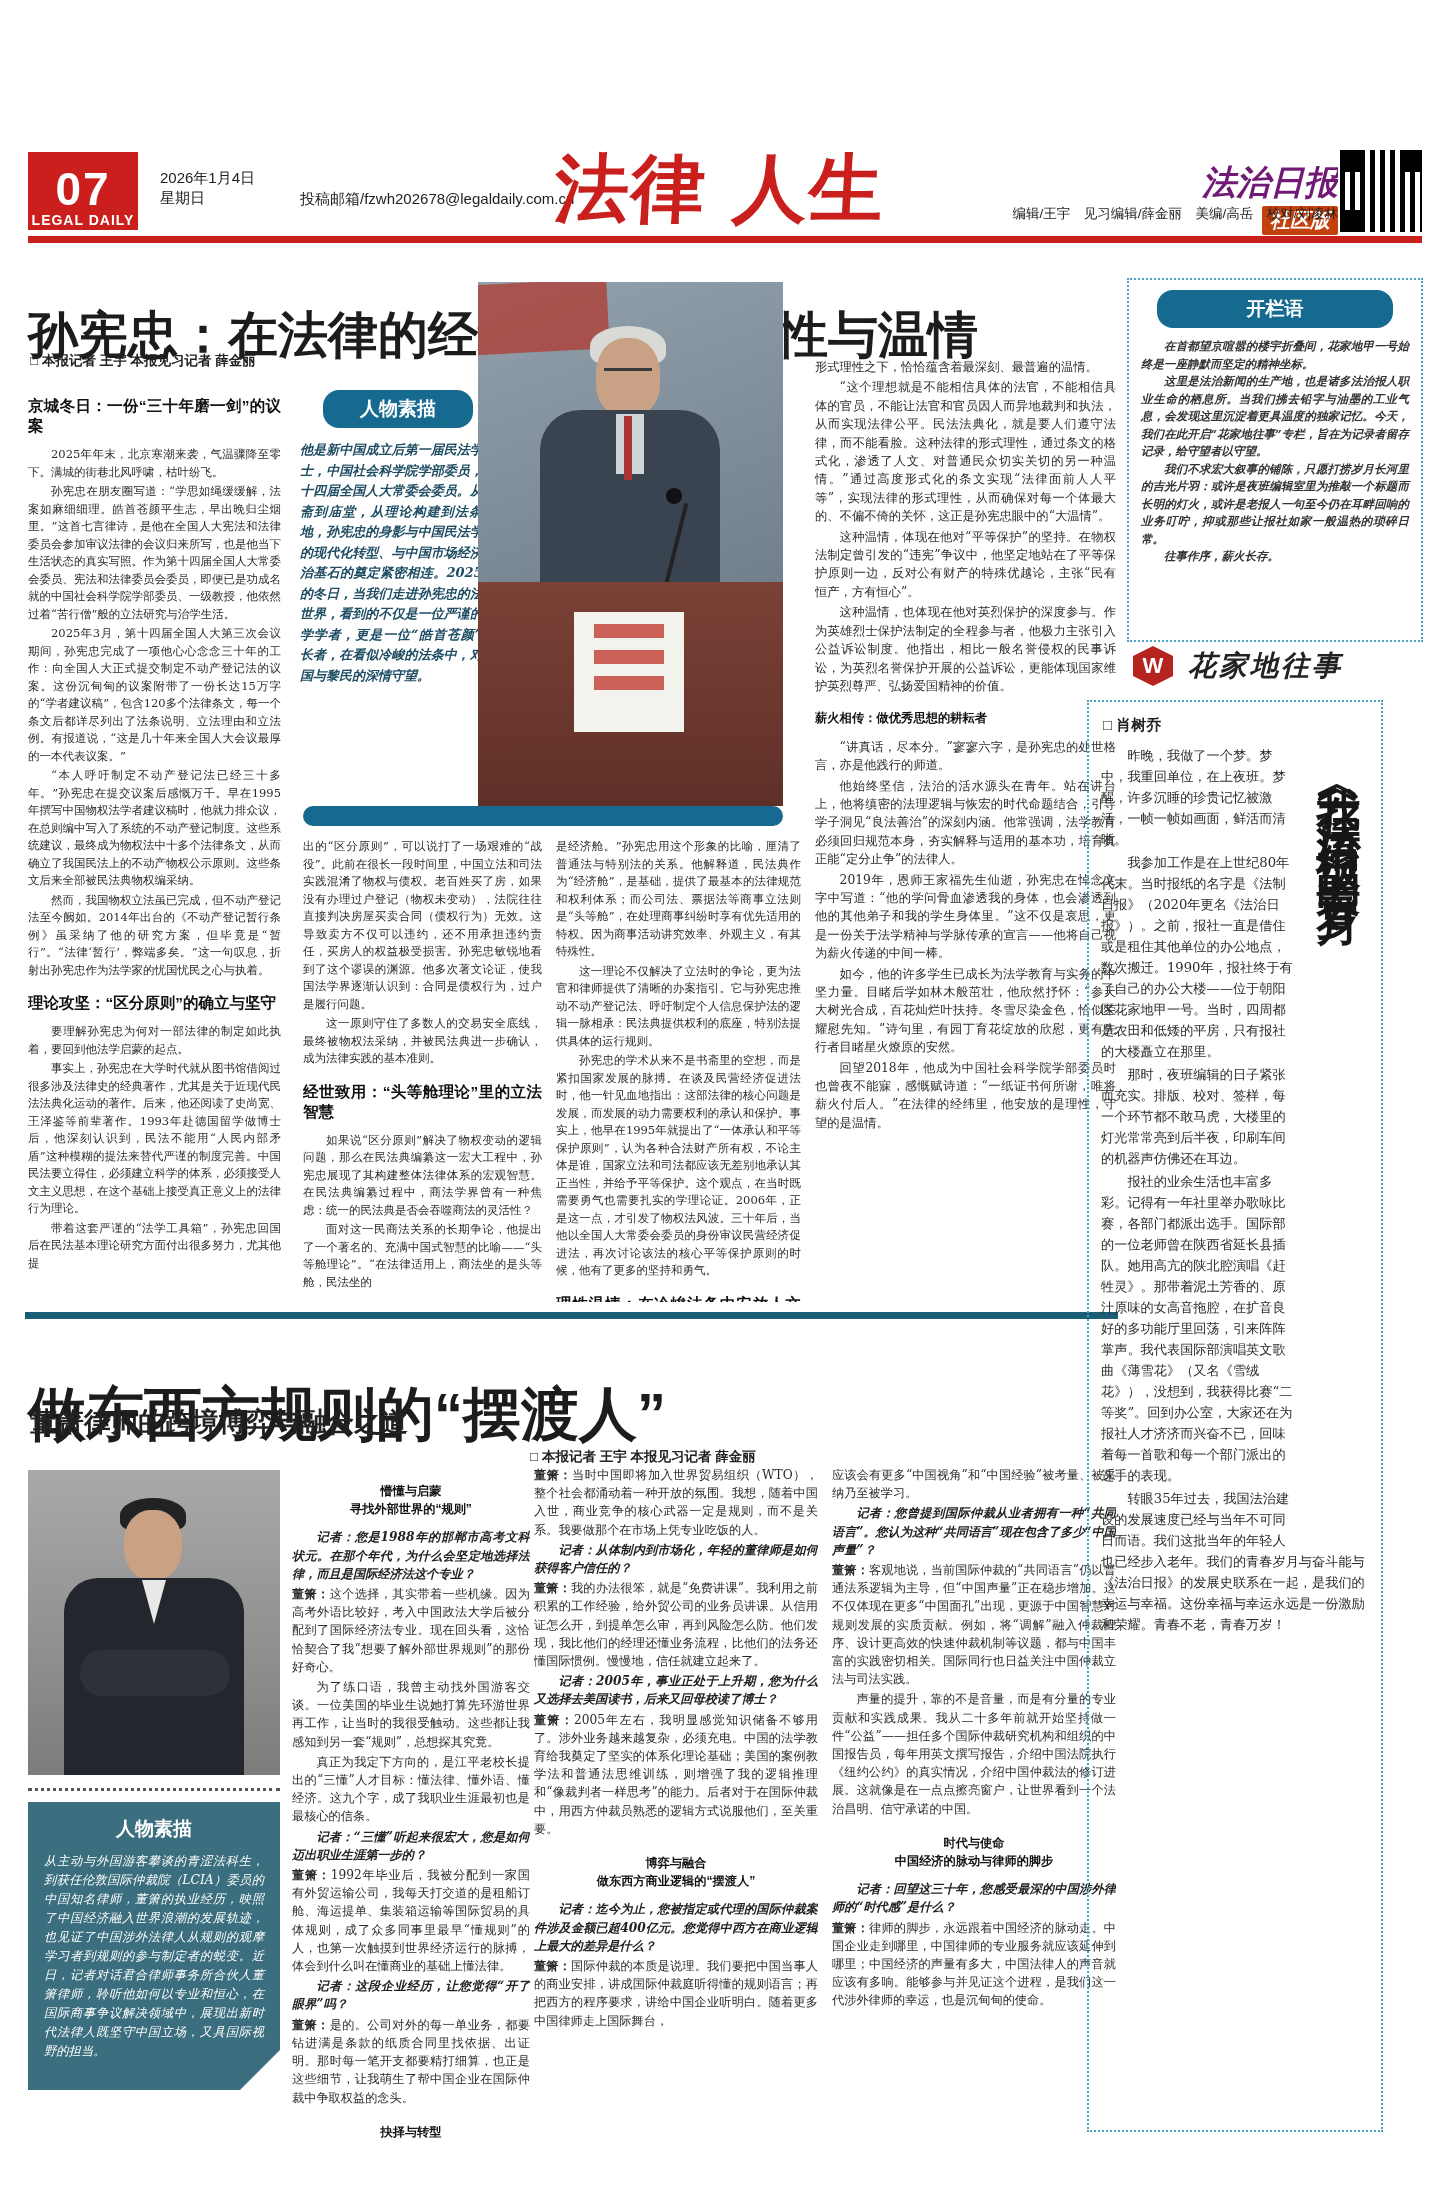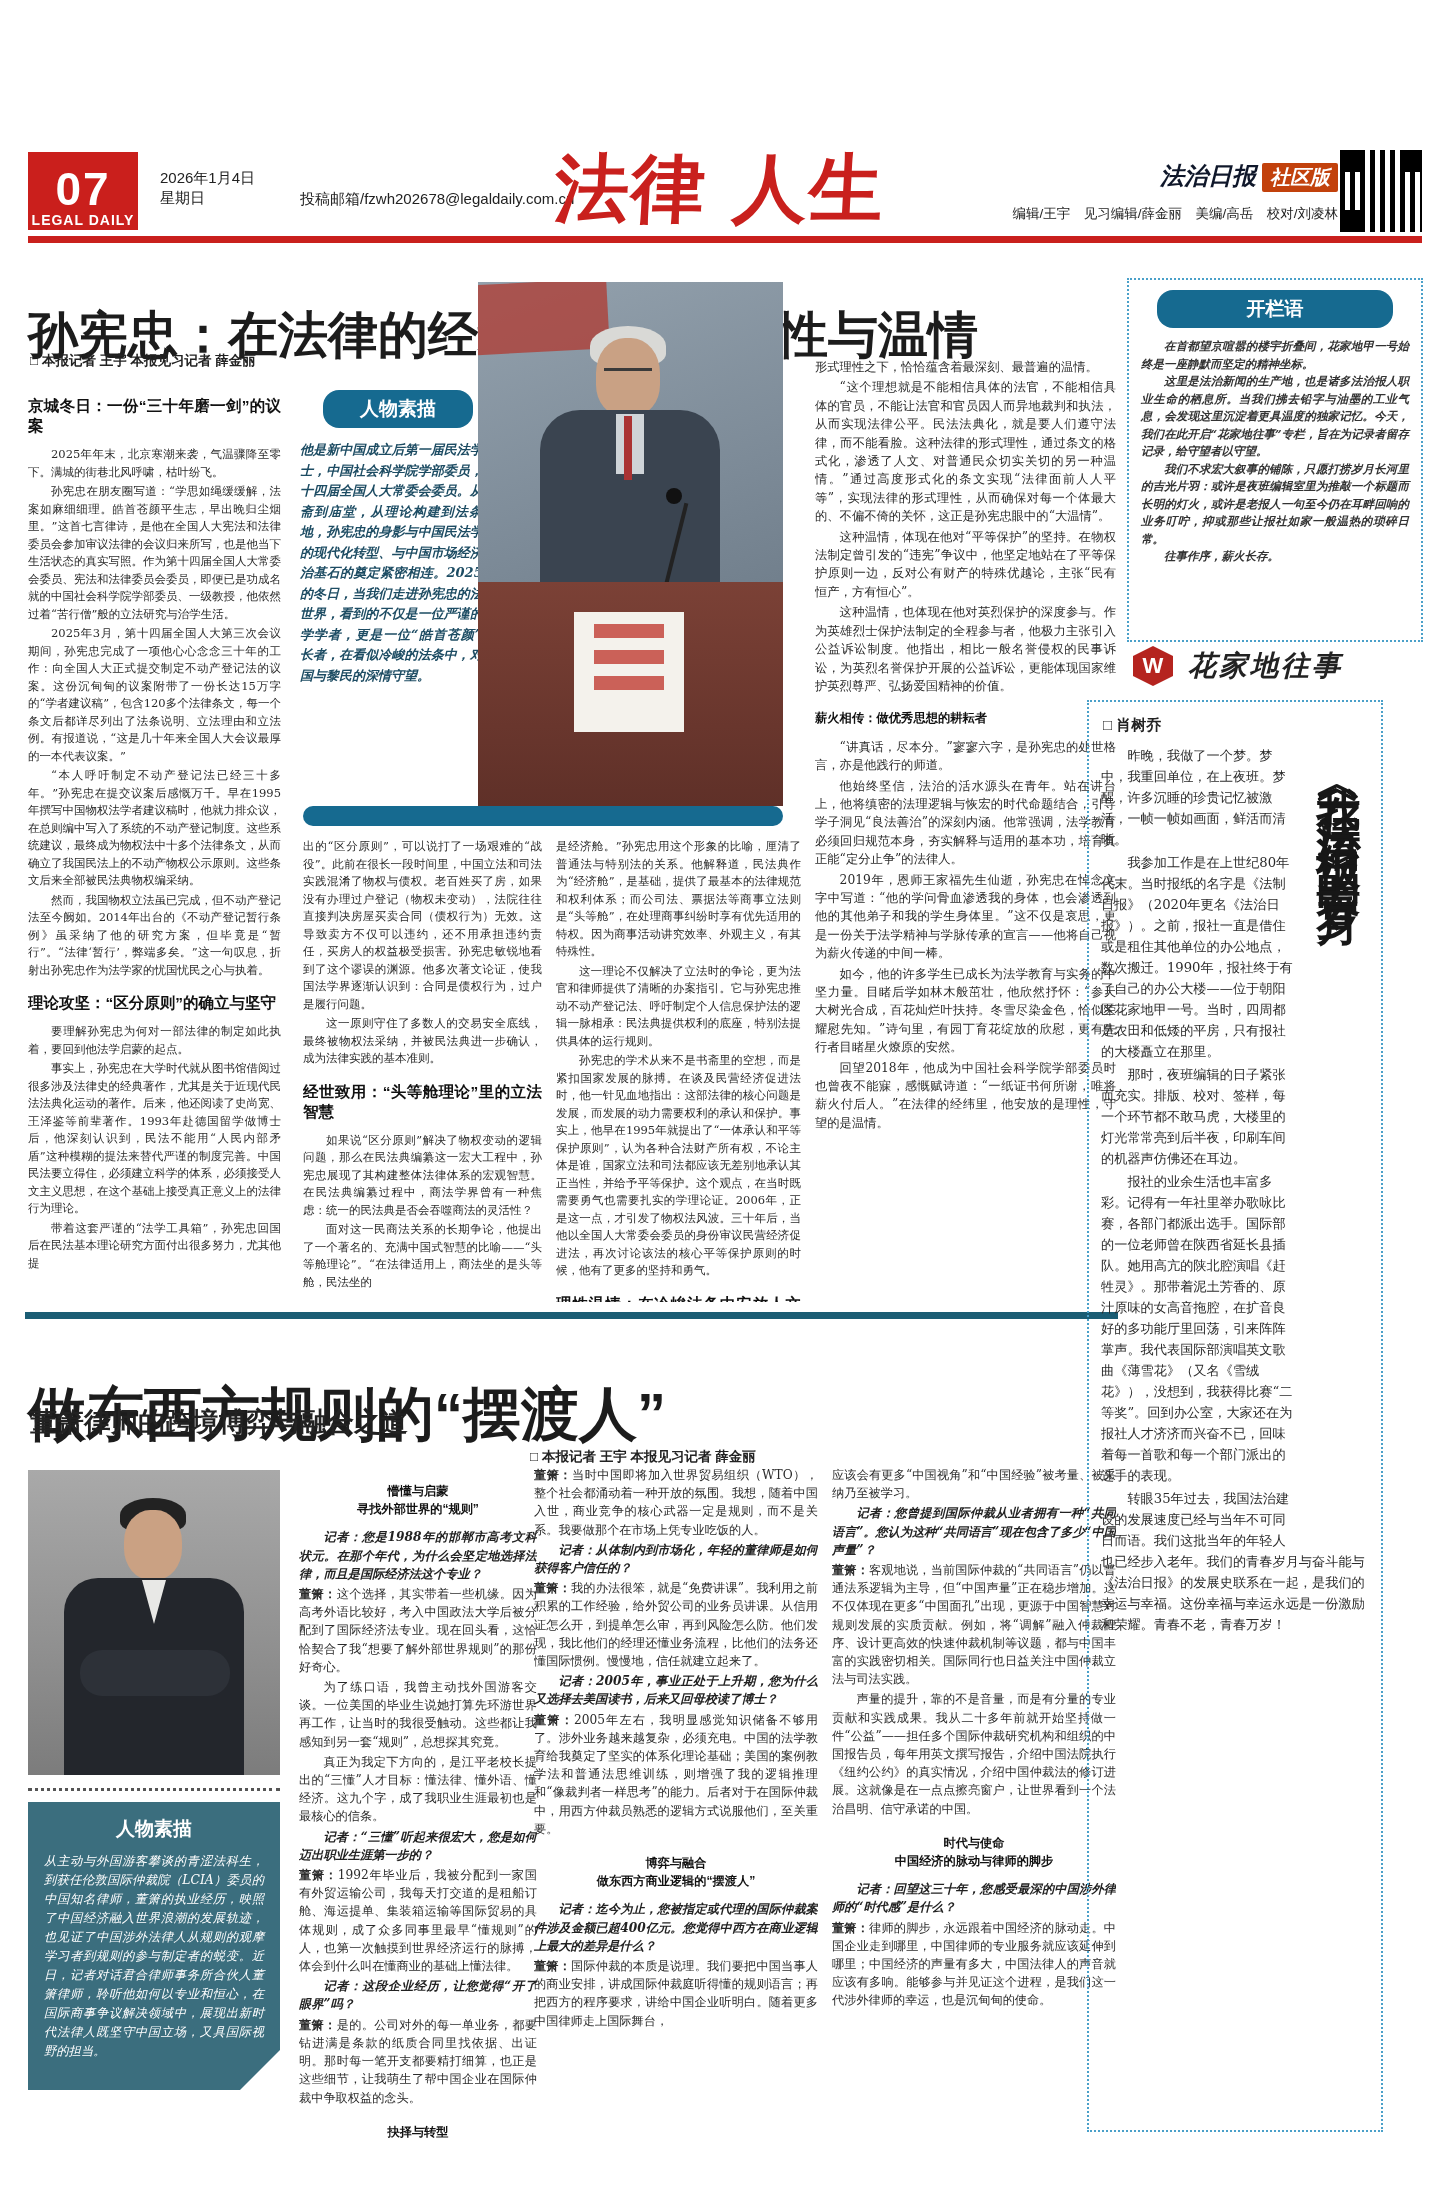--- a/index.html
+++ b/index.html
@@ -12,21 +12,21 @@
   #pagenum-box .en{font-size:14px;font-weight:bold;letter-spacing:1px;}
   #date-block{position:absolute;left:160px;top:168px;font-family:"Liberation Sans",sans-serif;
     font-size:15px;line-height:20px;color:#222;}
   #email-line{position:absolute;left:300px;top:190px;font-family:"Liberation Sans",sans-serif;
     font-size:15px;color:#222;}
   #masthead{position:absolute;left:555px;top:148px;font-weight:900;color:#c9201d;
     font-family:"DejaVu Serif",serif;font-size:74px;line-height:80px;letter-spacing:2px;
     transform:skewX(-3deg);}
   #masthead .gap{display:inline-block;width:26px;}
   #brand-block{position:absolute;left:1128px;top:160px;width:210px;text-align:right;}
-  #brand-script{font-size:24px;font-weight:bold;color:#0f172a;font-style:italic;font-family:"DejaVu Serif",serif;}
+  #brand-script{font-size:34px;font-weight:bold;color:#701a75;font-style:italic;font-family:"DejaVu Serif",serif;}
   #edition-tag{display:inline-block;background:#c2410c;color:#fff;font-size:20px;font-weight:bold;
     padding:1px 8px;margin-left:6px;font-style:italic;border-radius:2px;}
   #staff-line{position:absolute;left:870px;top:205px;width:468px;text-align:right;
     font-family:"Liberation Sans",sans-serif;font-size:13.5px;color:#222;}
   #qr{position:absolute;right:18px;top:150px;width:82px;height:82px;
     background:
       linear-gradient(#000,#000) 0 0/22px 22px no-repeat,
       linear-gradient(#000,#000) 60px 0/22px 22px no-repeat,
       linear-gradient(#000,#000) 0 60px/22px 22px no-repeat,
       repeating-linear-gradient(90deg,#000 0 5px,#fff 5px 10px),
@@ -97,21 +97,21 @@
   #b-photo .suit{position:absolute;left:36px;top:108px;width:180px;height:200px;border-radius:34px 34px 0 0;background:#23262c;}
   #b-photo .shirtv{position:absolute;left:114px;top:110px;width:24px;height:44px;background:#e8e8e6;
     clip-path:polygon(0 0,100% 0,50% 100%);}
   #b-photo .arms{position:absolute;left:52px;top:180px;width:150px;height:46px;border-radius:22px;background:#2d3138;}
   #b-dotline{position:absolute;left:28px;top:1788px;width:252px;border-top:3px dotted #555;}
   #sketch2{position:absolute;left:28px;top:1802px;width:252px;height:288px;background:#3b6e7e;color:#fff;
     clip-path:polygon(0 0,100% 0,100% calc(100% - 40px),calc(100% - 40px) 100%,0 100%);
     padding:0;}
   #sketch2 .title{font-family:"Liberation Sans",sans-serif;font-weight:bold;font-size:19px;text-align:center;padding-top:14px;}
   #sketch2 .sk-text{font-style:italic;font-size:12.3px;line-height:19px;padding:10px 16px;text-align:justify;}
-  #b-col1{left:299px;top:1466px;width:238px;height:674px;}
+  #b-col1{left:292px;top:1466px;width:238px;height:674px;}
   #b-col2{left:534px;top:1466px;width:284px;height:674px;}
   #b-col3{left:832px;top:1466px;width:284px;height:674px;}
   #b-col1 .blk,#b-col2 .blk,#b-col3 .blk{font-size:12.2px;line-height:18.2px;}
   
   #intro-box{position:absolute;left:1127px;top:278px;width:296px;height:364px;
     border:2px dotted #4aa0c9;box-sizing:border-box;padding:0 12px;}
   #intro-box .pill{margin-top:-2px;width:236px;border-radius:0 0 18px 18px;border-radius:16px;margin:10px auto 8px;}
   #intro-box .sk-text{margin-top:10px;font-style:italic;font-weight:600;color:#333;
     font-size:12.8px;line-height:20.5px;text-align:justify;}
   #intro-box .sk-text p{margin:0;text-indent:2em;}

